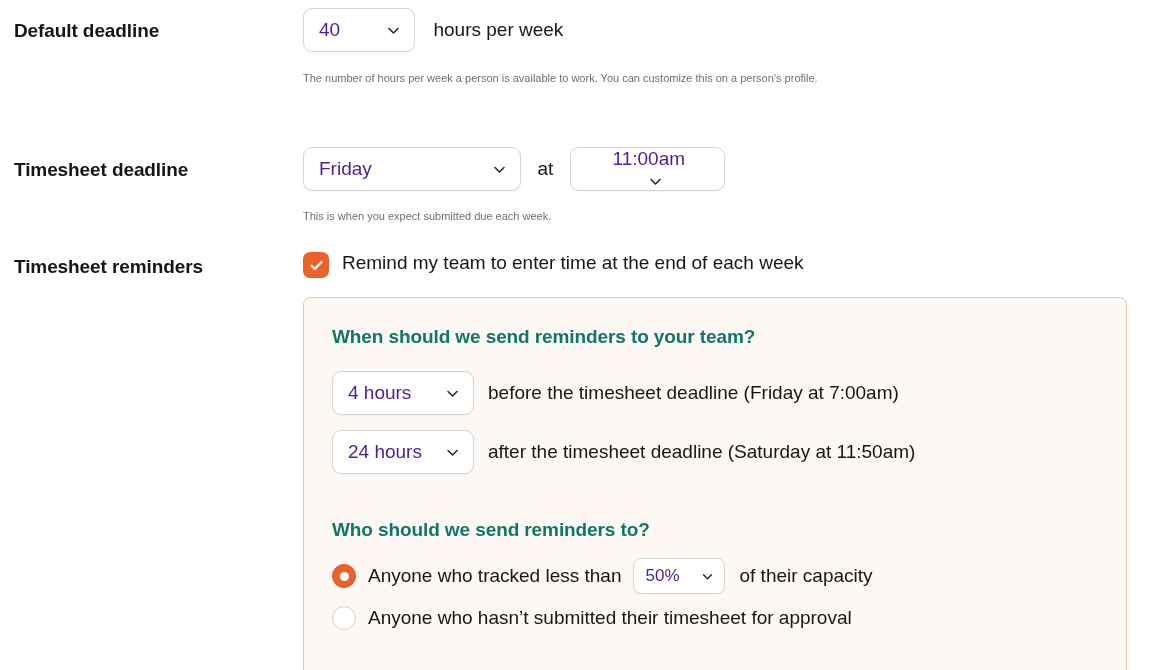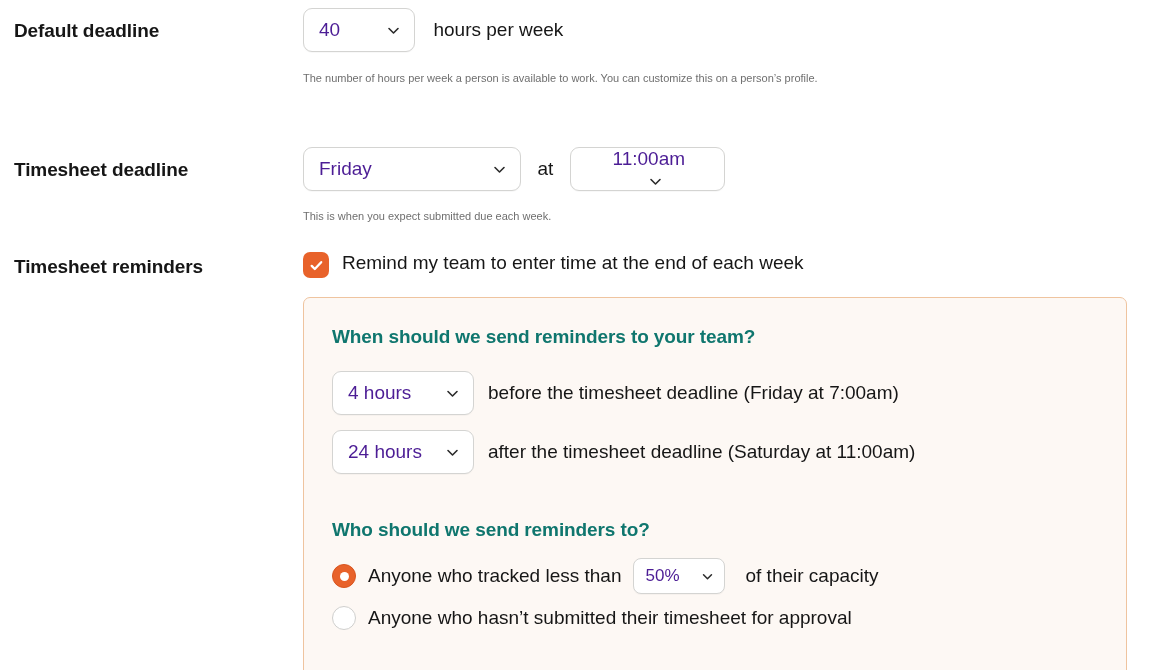--- a/index.html
+++ b/index.html
@@ -279,37 +279,37 @@
 
     <div class="panel-row r2">
       <span class="select w-hours">
         <span class="sel-value">24 hours</span>
         <span class="chev">
           <svg width="17" height="17" viewBox="0 0 17 17" fill="none" aria-hidden="true">
             <path d="M4 6.5 L8.5 11 L13 6.5" stroke="#2b2b2b" stroke-width="1.6" stroke-linecap="round" stroke-linejoin="round"></path>
           </svg>
         </span>
       </span>
-      <span class="inline-text">after the timesheet deadline (Saturday at 11:00am)</span>
+      <span class="inline-text">after the timesheet deadline (Saturday at 11:50am)</span>
     </div>
 
     <div class="panel-heading heading2">Who should we send reminders to?</div>
 
     <div class="radio-row">
       <span class="radio on"></span>
       <span class="radio-label">Anyone who tracked less than</span>
       <span class="select sm w-percent">
         <span class="sel-value">50%</span>
         <span class="chev">
           <svg width="15" height="15" viewBox="0 0 17 17" fill="none" aria-hidden="true">
             <path d="M4 6.5 L8.5 11 L13 6.5" stroke="#2b2b2b" stroke-width="1.7" stroke-linecap="round" stroke-linejoin="round"></path>
           </svg>
         </span>
       </span>
-      <span class="inline-text" style="margin-left:10px;">of their capacity</span>
+      <span class="inline-text" style="margin-left:4px;">of their capacity</span>
     </div>
 
     <div class="radio-row second">
       <span class="radio off"></span>
       <span class="radio-label">Anyone who hasn’t submitted their timesheet for approval</span>
     </div>
 
   </div>
 
 </div>

